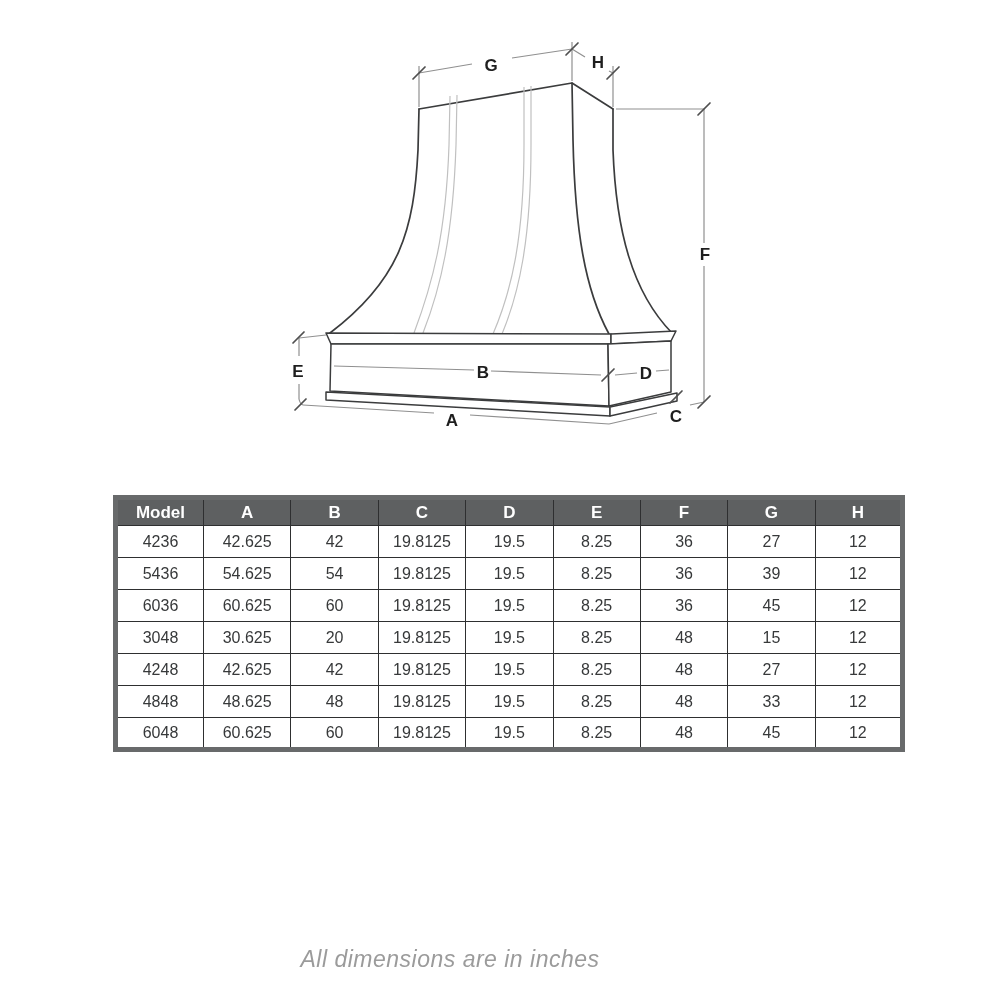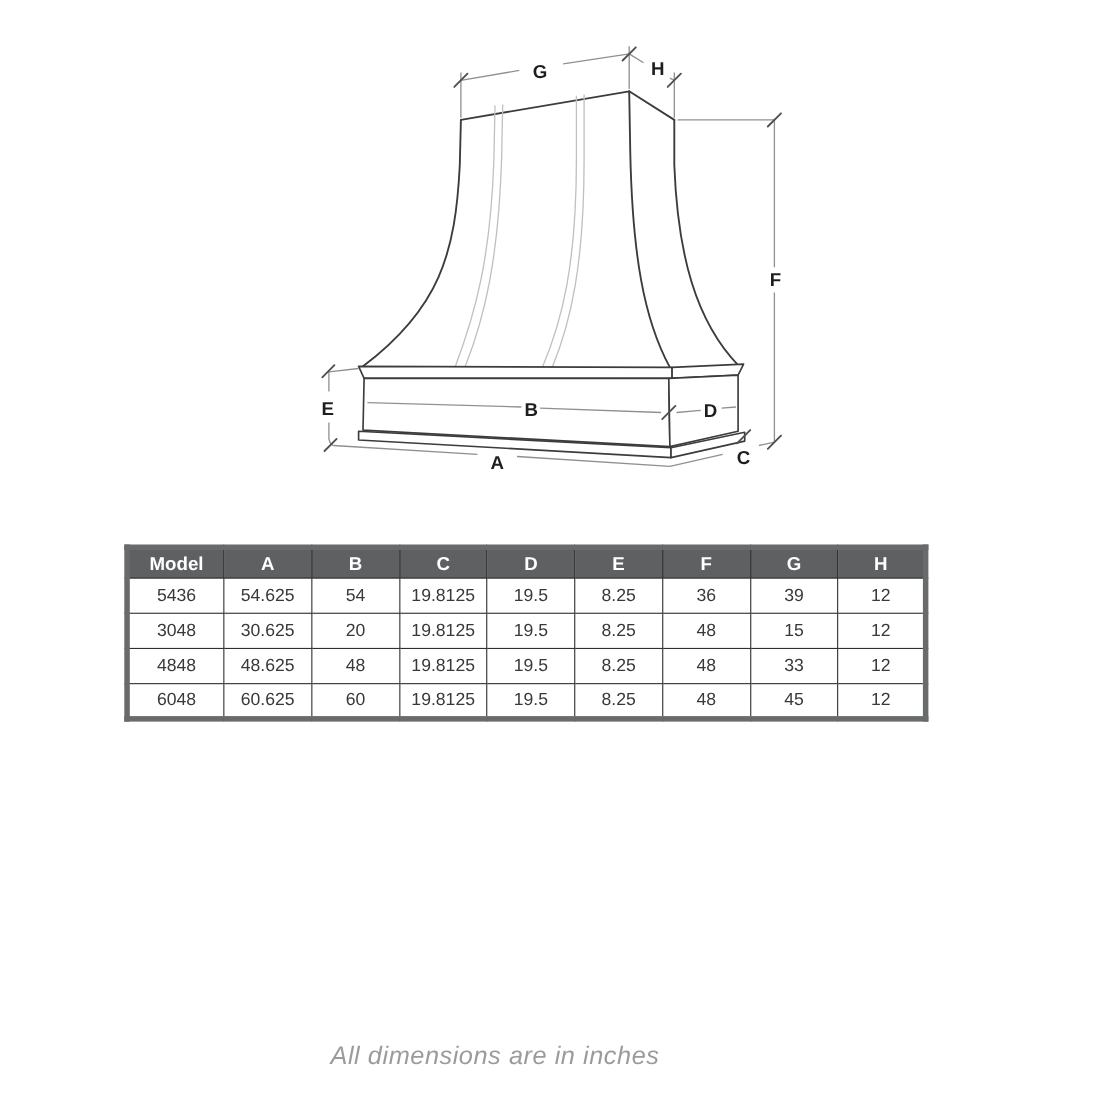--- a/index.html
+++ b/index.html
@@ -22,21 +22,21 @@
 
   .diagram{position:absolute;left:0;top:0;width:1000px;height:470px;}
   .outline path{fill:none;stroke:var(--outline);stroke-width:1.7;stroke-linejoin:round;stroke-linecap:round;}
   .faces path{fill:#ffffff;stroke:var(--outline);stroke-width:1.5;stroke-linejoin:round;}
   .strap path{fill:none;stroke:var(--strap-line);stroke-width:1.2;}
   .dim path{fill:none;stroke:var(--dim-line);stroke-width:1.2;}
   .tick path{fill:none;stroke:var(--tick);stroke-width:1.7;stroke-linecap:round;}
   .dim-label{font-family:"Liberation Sans",sans-serif;font-weight:700;font-size:17px;fill:var(--label);text-anchor:middle;}
 
   .spec-table{
-    position:absolute;left:113px;top:495px;width:731px;
+    position:absolute;left:113px;top:495px;width:792px;
     border-collapse:collapse;table-layout:fixed;
     border:5px solid var(--outer-border);
     background:#ffffff;
   }
   .spec-table th{
     background:var(--header-bg);color:var(--header-text);
     font-size:17px;font-weight:700;height:28px;
     border:1px solid var(--grid-line);text-align:center;
   }
   .spec-table th:first-child{width:88px;}
@@ -136,42 +136,75 @@
           <th>C</th>
           <th>D</th>
           <th>E</th>
           <th>F</th>
           <th>G</th>
           <th>H</th>
         </tr>
     </thead>
     <tbody>
         <tr>
+          <td>4236</td>
+          <td>42.625</td>
+          <td>42</td>
+          <td>19.8125</td>
+          <td>19.5</td>
+          <td>8.25</td>
+          <td>36</td>
+          <td>27</td>
+          <td>12</td>
+        </tr>
+        <tr>
           <td>5436</td>
           <td>54.625</td>
           <td>54</td>
           <td>19.8125</td>
           <td>19.5</td>
           <td>8.25</td>
           <td>36</td>
           <td>39</td>
           <td>12</td>
         </tr>
         <tr>
+          <td>6036</td>
+          <td>60.625</td>
+          <td>60</td>
+          <td>19.8125</td>
+          <td>19.5</td>
+          <td>8.25</td>
+          <td>36</td>
+          <td>45</td>
+          <td>12</td>
+        </tr>
+        <tr>
           <td>3048</td>
           <td>30.625</td>
           <td>20</td>
           <td>19.8125</td>
           <td>19.5</td>
           <td>8.25</td>
           <td>48</td>
           <td>15</td>
           <td>12</td>
         </tr>
         <tr>
+          <td>4248</td>
+          <td>42.625</td>
+          <td>42</td>
+          <td>19.8125</td>
+          <td>19.5</td>
+          <td>8.25</td>
+          <td>48</td>
+          <td>27</td>
+          <td>12</td>
+        </tr>
+        <tr>
           <td>4848</td>
           <td>48.625</td>
           <td>48</td>
           <td>19.8125</td>
           <td>19.5</td>
           <td>8.25</td>
           <td>48</td>
           <td>33</td>
           <td>12</td>
         </tr>

